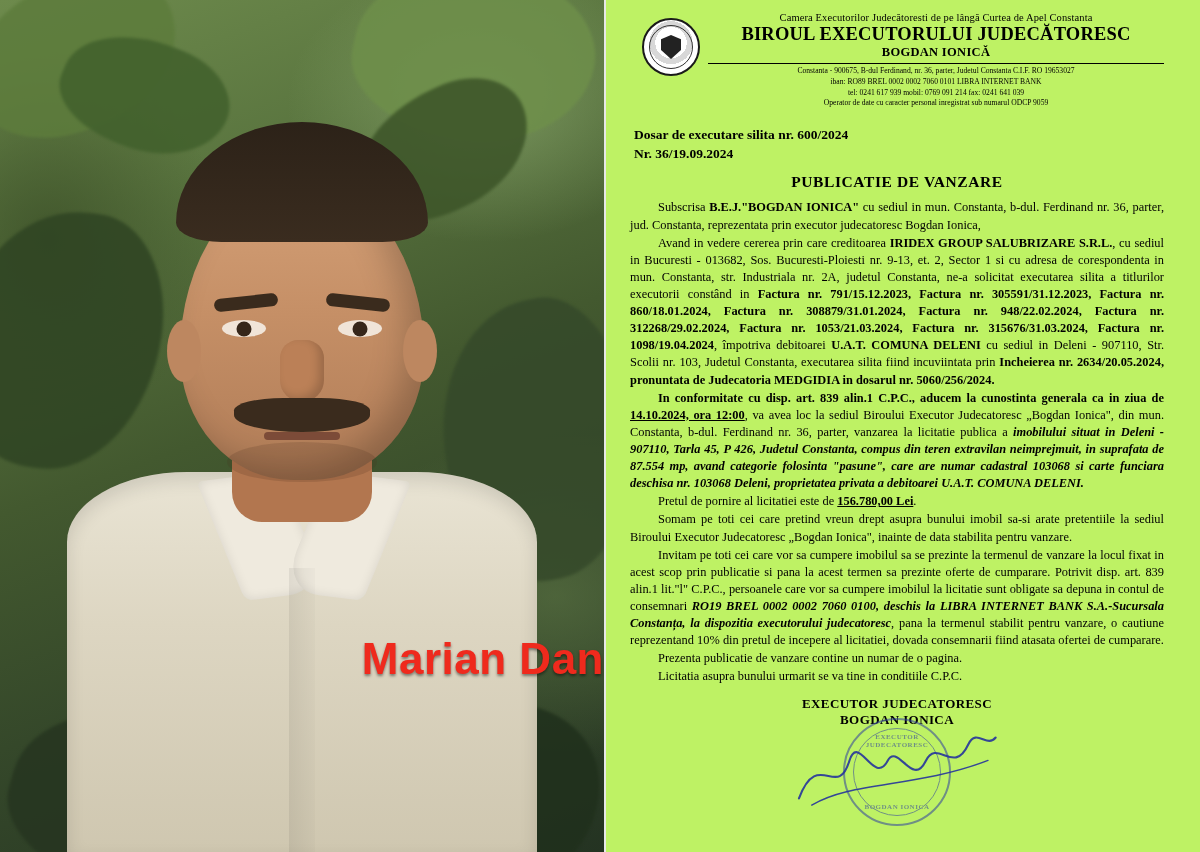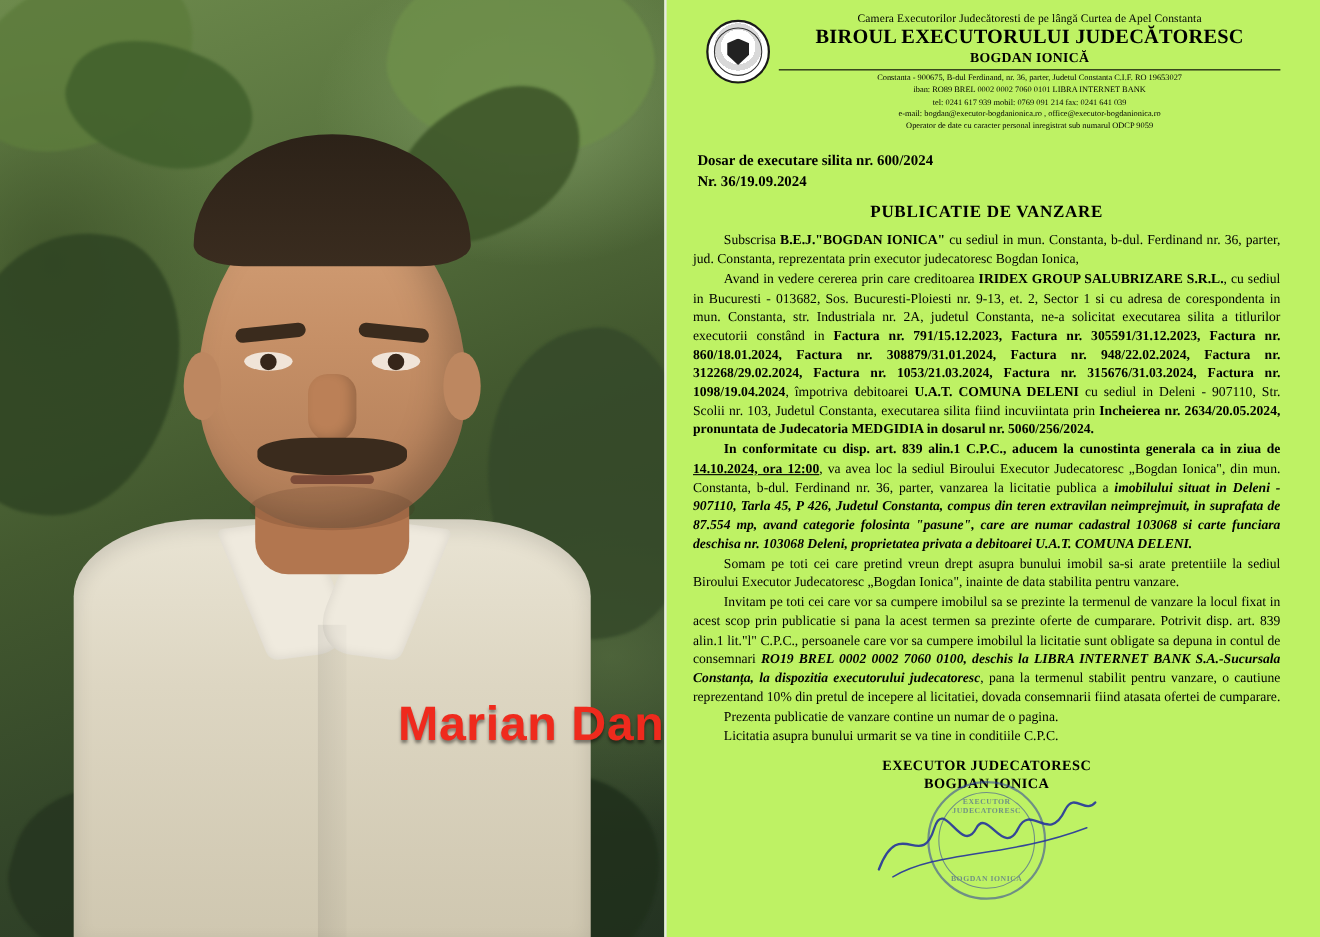--- a/index.html
+++ b/index.html
@@ -420,41 +420,43 @@
         <div class="crest"></div>
       </div>
       <div class="lh-text">
         <div class="lh-line1">Camera Executorilor Judecătoresti de pe lângă Curtea de Apel Constanta</div>
         <div class="lh-title">BIROUL EXECUTORULUI JUDECĂTORESC</div>
         <div class="lh-sub">BOGDAN IONICĂ</div>
         <hr class="lh-rule">
         <div class="lh-small">Constanta - 900675, B-dul Ferdinand, nr. 36, parter, Judetul Constanta   C.I.F. RO 19653027</div>
         <div class="lh-small">iban: RO89 BREL 0002 0002 7060 0101    LIBRA INTERNET BANK</div>
         <div class="lh-small">tel: 0241 617 939    mobil: 0769 091 214    fax: 0241 641 039</div>
-        <div class="lh-small">e-mail: bogdan@executor-bogdanionica.ro ,   office@executor-bogdanionica.ro</div>
         <div class="lh-small">Operator de date cu caracter personal inregistrat sub numarul ODCP 9059</div>
       </div>
     </div>
 
     <div class="dosar">
       <div>Dosar de executare silita   nr. 600/2024</div>
       <div>Nr. 36/19.09.2024</div>
     </div>
 
     <div class="doc-title">PUBLICATIE DE VANZARE</div>
 
     <div class="body">
       <p>
         Subscrisa <b>B.E.J."BOGDAN IONICA"</b> cu sediul in mun. Constanta, b-dul. Ferdinand nr. 36, parter, jud. Constanta, reprezentata prin executor judecatoresc Bogdan Ionica,
       </p>
       <p>
         Avand in vedere cererea prin care creditoarea <b>IRIDEX GROUP SALUBRIZARE S.R.L.</b>, cu sediul in Bucuresti - 013682, Sos. Bucuresti-Ploiesti nr. 9-13, et. 2, Sector 1 si cu adresa de corespondenta in mun. Constanta, str. Industriala nr. 2A, judetul Constanta, ne-a solicitat executarea silita a titlurilor executorii constând in <b>Factura nr. 791/15.12.2023, Factura nr. 305591/31.12.2023, Factura nr. 860/18.01.2024, Factura nr. 308879/31.01.2024, Factura nr. 948/22.02.2024, Factura nr. 312268/29.02.2024, Factura nr. 1053/21.03.2024, Factura nr. 315676/31.03.2024, Factura nr. 1098/19.04.2024</b>, împotriva debitoarei <b>U.A.T. COMUNA DELENI</b> cu sediul in Deleni - 907110, Str. Scolii nr. 103, Judetul Constanta, executarea silita fiind incuviintata prin <b>Incheierea nr. 2634/20.05.2024, pronuntata de Judecatoria MEDGIDIA in dosarul nr. 5060/256/2024.</b>
       </p>
       <p>
         <b>In conformitate cu disp. art. 839 alin.1 C.P.C., aducem la cunostinta generala ca in ziua de <span class="u">14.10.2024, ora 12:00</span></b>, va avea loc la sediul Biroului Executor Judecatoresc „Bogdan Ionica", din mun. Constanta, b-dul. Ferdinand nr. 36, parter, vanzarea la licitatie publica a <span class="bi">imobilului situat in Deleni - 907110, Tarla 45, P 426, Judetul Constanta, compus din teren extravilan neimprejmuit, in suprafata de 87.554 mp, avand categorie folosinta "pasune", care are numar cadastral 103068 si carte funciara deschisa nr. 103068 Deleni, proprietatea privata a debitoarei U.A.T. COMUNA DELENI.</span>
+      </p>
+      <p>
+        Pretul de pornire al licitatiei este de <b class="u">156.780,00 Lei</b>.
       </p>
       <p>
         Somam pe toti cei care pretind vreun drept asupra bunului imobil sa-si arate pretentiile la sediul Biroului Executor Judecatoresc „Bogdan Ionica", inainte de data stabilita pentru vanzare.
       </p>
       <p>
         Invitam pe toti cei care vor sa cumpere imobilul sa se prezinte la termenul de vanzare la locul fixat in acest scop prin publicatie si pana la acest termen sa prezinte oferte de cumparare. Potrivit disp. art. 839 alin.1 lit."l" C.P.C., persoanele care vor sa cumpere imobilul la licitatie sunt obligate sa depuna in contul de consemnari <span class="bi">RO19 BREL 0002 0002 7060  0100, deschis la LIBRA INTERNET BANK S.A.-Sucursala Constanța, la dispozitia executorului judecatoresc</span>, pana la termenul stabilit pentru vanzare, o cautiune reprezentand 10% din pretul de incepere al licitatiei, dovada consemnarii fiind atasata ofertei de cumparare.
       </p>
       <p>
         Prezenta publicatie de vanzare contine un numar de o pagina.
       </p>

